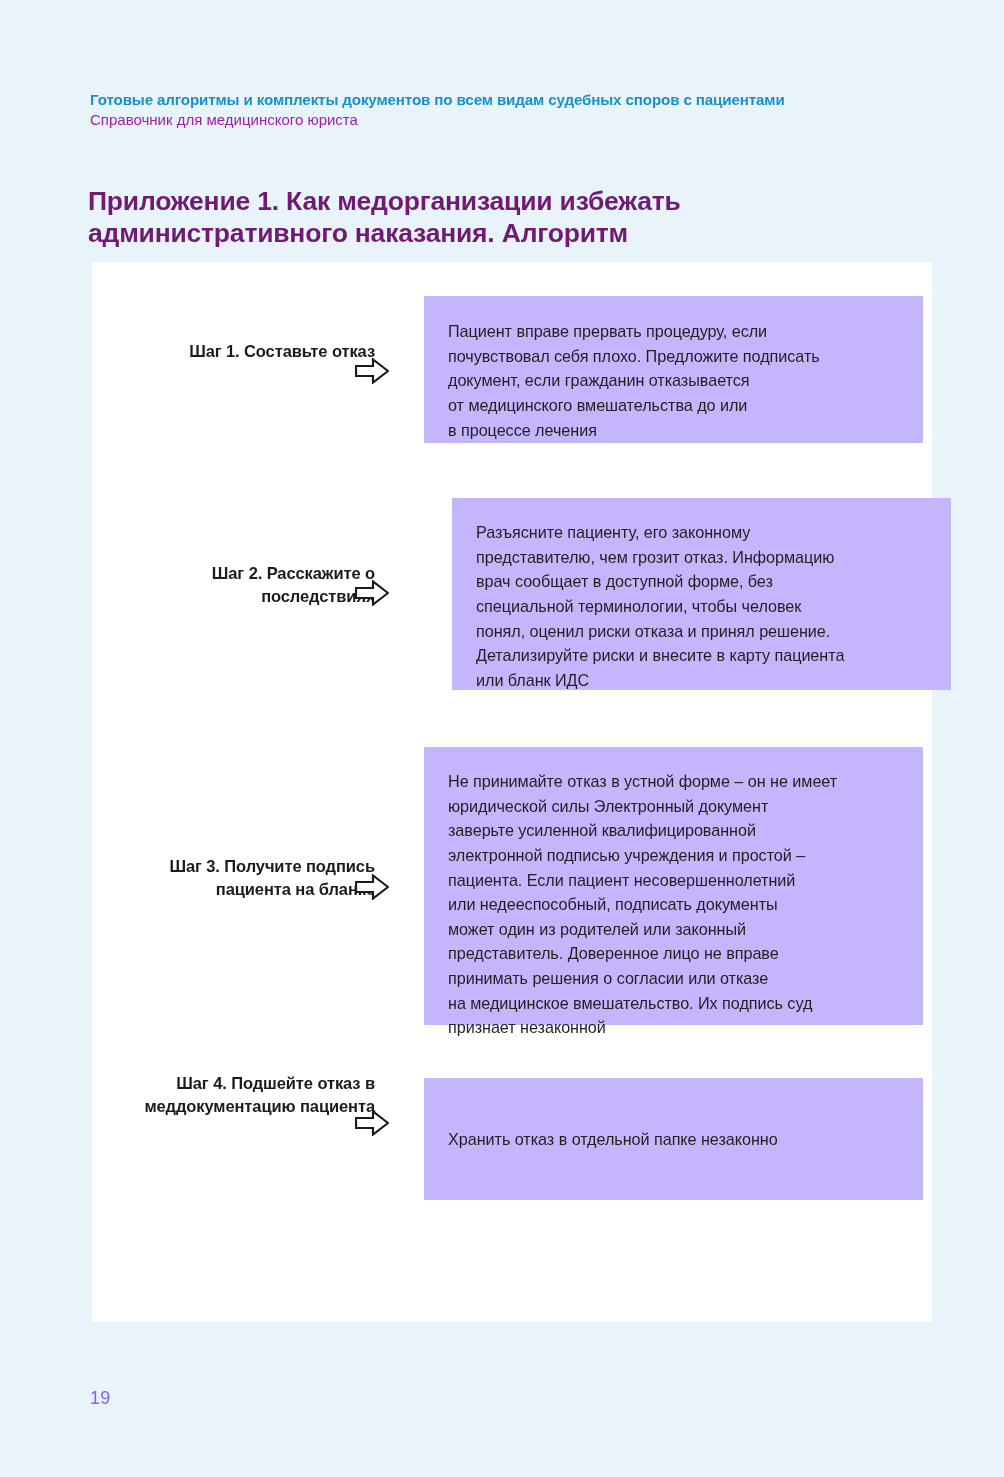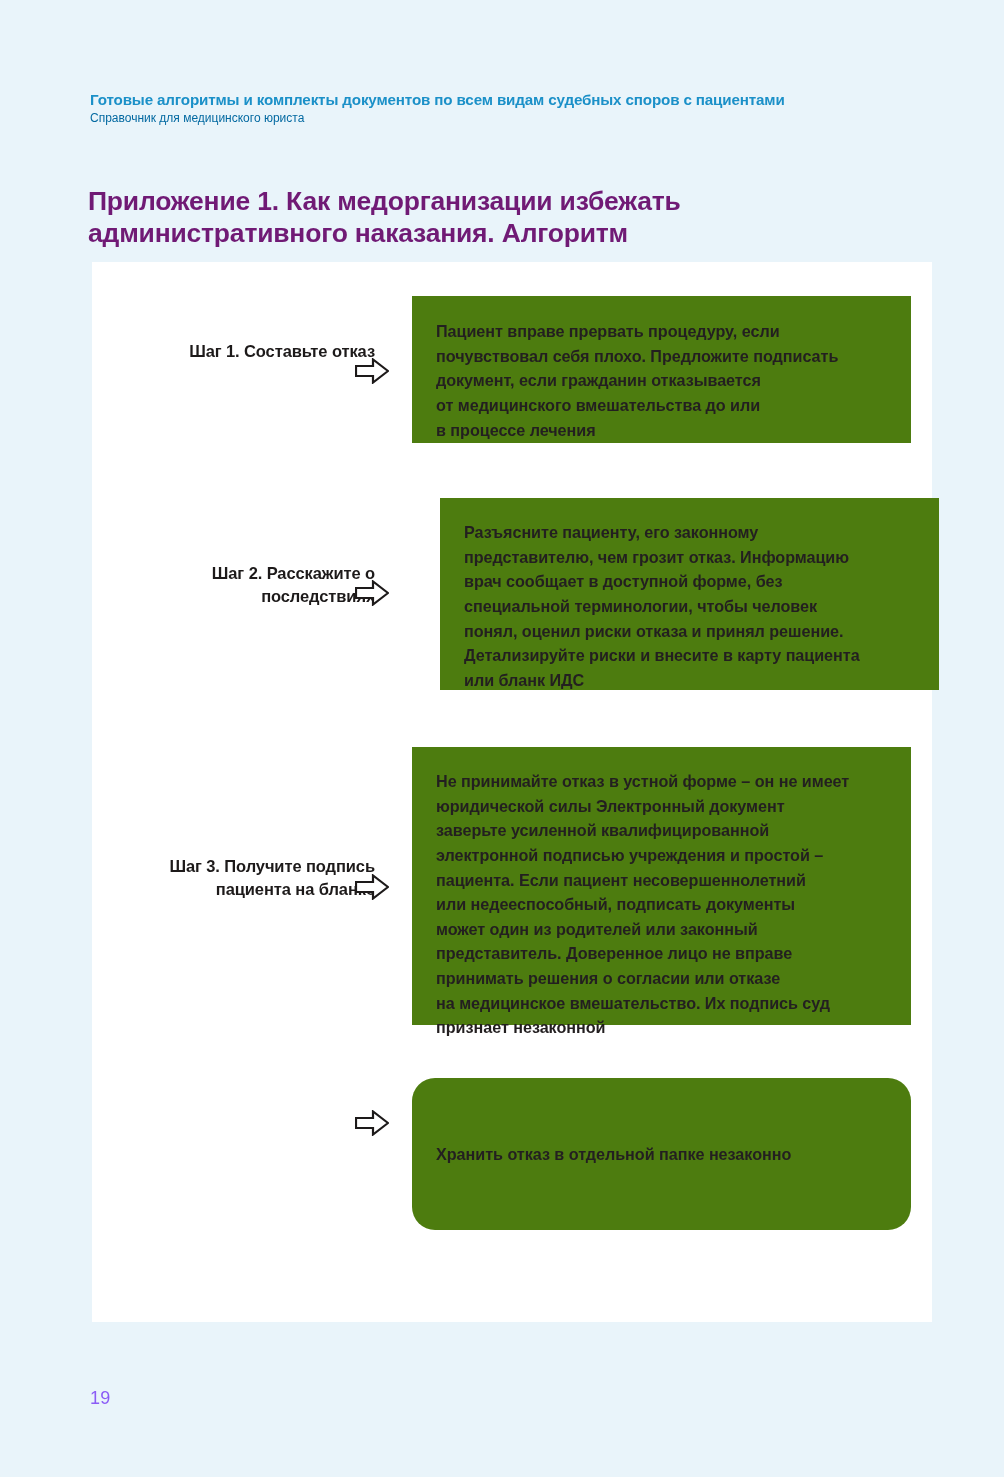--- a/index.html
+++ b/index.html
@@ -26,23 +26,23 @@
   }
   .header-title {
     font-size: 15.2px;
     font-weight: bold;
     color: #1b90c8;
     letter-spacing: -0.15px;
     line-height: 1.25;
     white-space: nowrap;
   }
   .header-subtitle {
-    font-size: 12px;
+    font-size: 15px;
     font-weight: normal;
-    color: #0369a1;
+    color: #a21caf;
     margin-top: 2px;
     line-height: 1.25;
   }
 
   
   .section-title {
     position: absolute;
     left: 88px;
     top: 167px;
     width: 800px;
@@ -86,25 +86,24 @@
     width: 34px;
     height: 26px;
   }
   .step-arrow svg {
     display: block;
     width: 34px;
     height: 26px;
   }
   .step-box {
     position: absolute;
-    left: 320px;
+    left: 332px;
     width: 499px;
-    background: #4d7c0f;
+    background: #c4b5fd;
     box-sizing: border-box;
-    font-weight: bold;
   }
   .step-box-text {
     font-size: 16.2px;
     color: #231f20;
     line-height: 1.52;
     letter-spacing: -0.05px;
     white-space: pre-line;
   }
 
   
@@ -120,21 +119,21 @@
   #row2 .step-arrow { top: 118px; }
 
   
   #row3 { top: 450px; height: 330px; }
   #row3 .step-box { top: 35px; height: 278px; padding: 22px 6px 0 24px; }
   #row3 .step-label { top: 143px; }
   #row3 .step-arrow { top: 162px; }
 
   
   #row4 { top: 780px; height: 180px; }
-  #row4 .step-box { top: 36px; height: 152px; padding: 0 18px 0 24px; display: flex; align-items: center; border-radius: 23px; }
+  #row4 .step-box { top: 36px; height: 122px; padding: 0 18px 0 24px; display: flex; align-items: center; }
   #row4 .step-label { top: 30px; }
   #row4 .step-arrow { top: 68px; }
 
   
   .page-number {
     position: absolute;
     left: 90px;
     top: 1388px;
     font-size: 18px;
     color: #8b5cf6;
@@ -208,20 +207,24 @@
 или недееспособный, подписать документы
 может один из родителей или законный
 представитель. Доверенное лицо не вправе
 принимать решения о согласии или отказе
 на медицинское вмешательство. Их подпись суд
 признает незаконной</div>
     </div>
   </div>
 
   <div class="step-row" id="row4">
+    <div class="step-label">Шаг 4.
+Подшейте отказ
+в меддокументацию
+пациента</div>
     <span class="step-arrow">
       <svg viewBox="0 0 34 26" xmlns="http://www.w3.org/2000/svg">
         <path d="M1 8 H18 V1.5 L33 13 L18 24.5 V18 H1 Z" fill="#ffffff" stroke="#1d1a1a" stroke-width="2.2" stroke-linejoin="miter"></path>
       </svg>
     </span>
     <div class="step-box">
       <div class="step-box-text">Хранить  отказ в отдельной папке незаконно</div>
     </div>
   </div>
 

